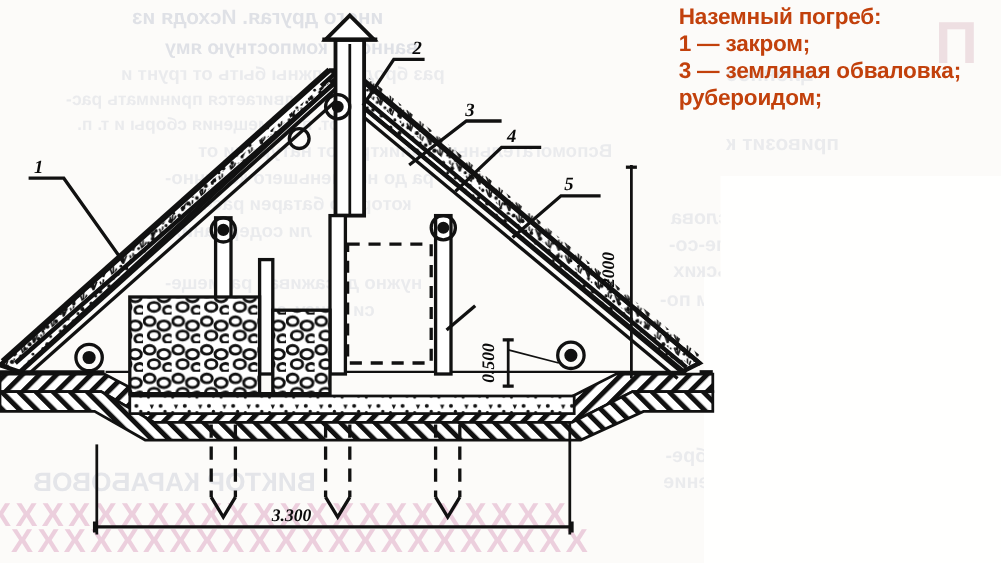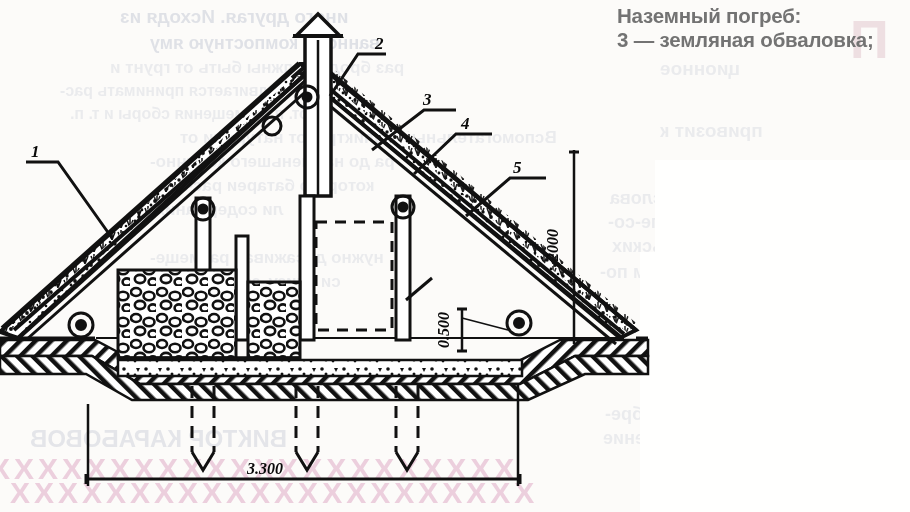--- a/index.html
+++ b/index.html
@@ -24,21 +24,21 @@
   .whitepanel{position:absolute;background:#fffffe;}
 
   
   .xband{position:absolute;white-space:nowrap;color:#eccfdd;
     font-size:30px;font-weight:700;letter-spacing:4px;
     font-family:"Liberation Sans",sans-serif;user-select:none;}
 
   
   .legend{position:absolute;left:617px;top:4px;width:293px;}
   .legend div{
-    color:#737373;font-weight:700;font-size:20.5px;line-height:24.4px;
+    color:#c2410c;font-weight:700;font-size:20.5px;line-height:24.4px;
     font-family:"Liberation Sans",sans-serif;letter-spacing:-0.2px;
   }
 
   
   svg{position:absolute;left:0;top:0;}
   .lbl{font-family:"Liberation Serif",serif;font-style:italic;font-weight:700;font-size:17px;fill:#0a0a0a;}
   .dim{font-family:"Liberation Serif",serif;font-style:italic;font-weight:700;font-size:16px;fill:#0a0a0a;}
 </style>
 </head>
 <body>
@@ -237,16 +237,18 @@
 
     <path d="M492,134 L456,134 L414,174" stroke="#111" stroke-width="3" fill="none"></path>
     <text class="lbl" x="461" y="129">4</text>
 
     <path d="M546,178 L510,178 L466,216" stroke="#111" stroke-width="3" fill="none"></path>
     <text class="lbl" x="513" y="173">5</text>
   </svg>
 
   <div class="legend">
     <div>Наземный погреб:</div>
+    <div>1 — закром;</div>
     <div>3 — земляная обваловка;</div>
+    <div>рубероидом;</div>
   </div>
 
 </div>
 
 </body></html>

